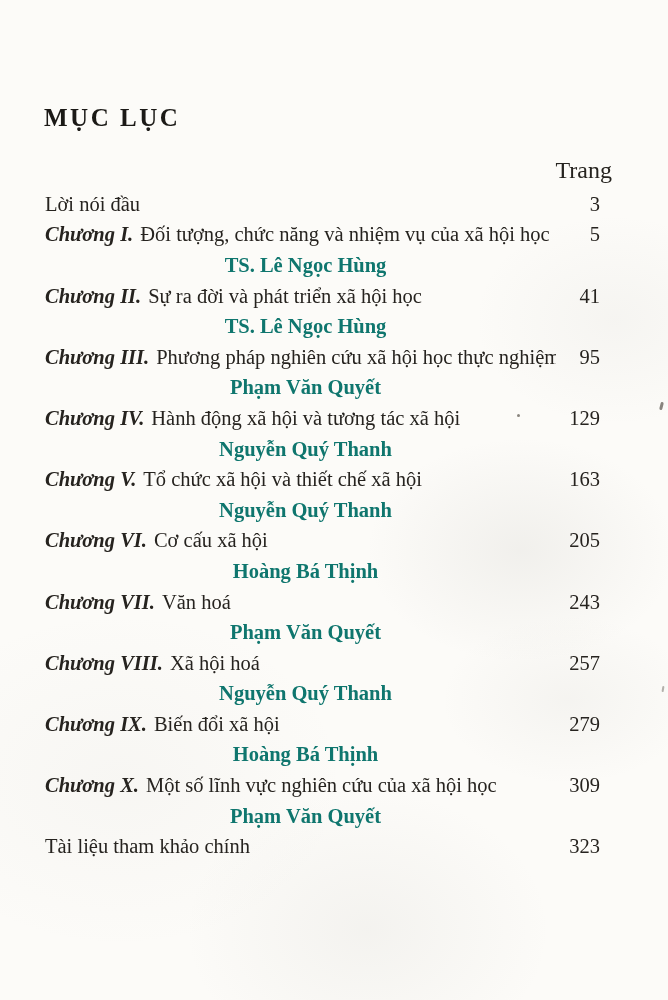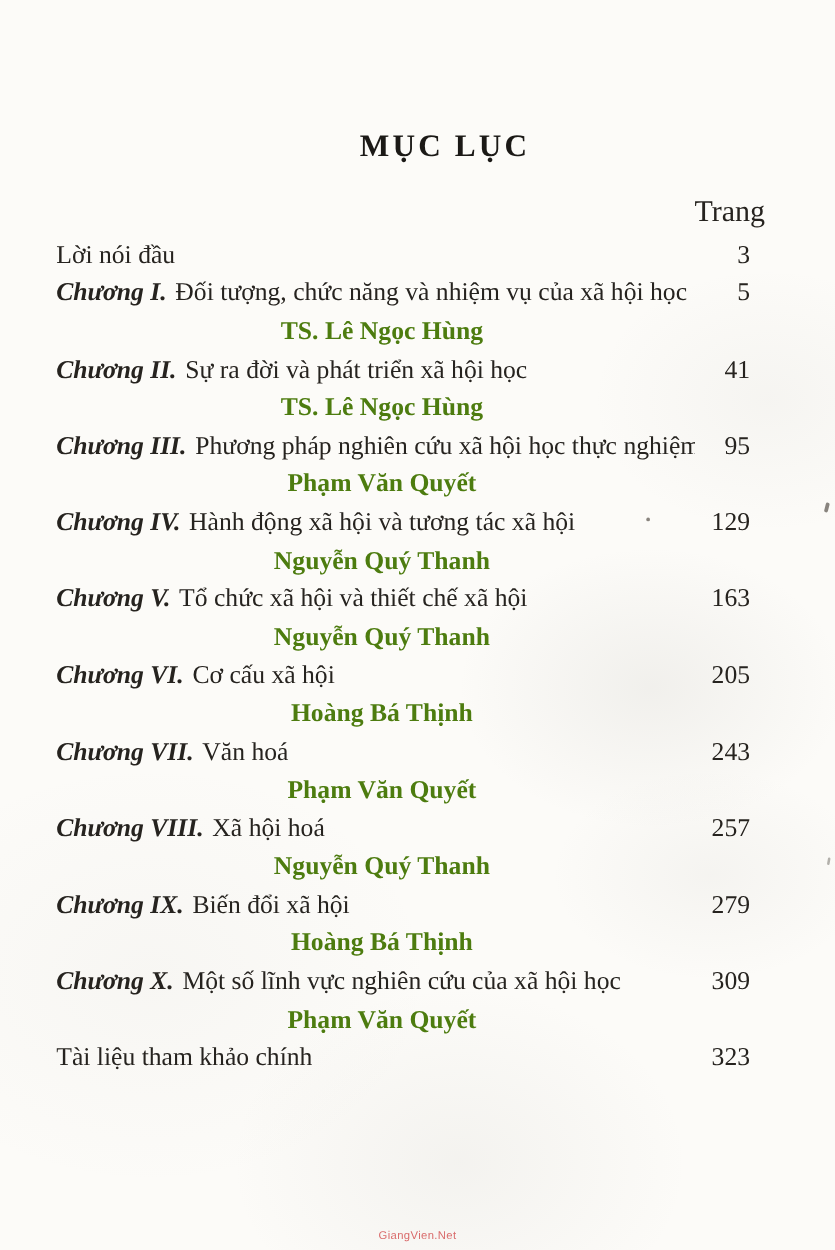--- a/index.html
+++ b/index.html
@@ -14,30 +14,30 @@
     content:"";position:absolute;inset:0;pointer-events:none;
     background:
       radial-gradient(220px 160px at 78% 55%, rgba(160,158,150,0.12), transparent 70%),
       radial-gradient(260px 200px at 55% 93%, rgba(160,158,150,0.09), transparent 70%),
       radial-gradient(200px 150px at 92% 32%, rgba(160,158,150,0.07), transparent 70%),
       radial-gradient(320px 240px at 18% 78%, rgba(160,158,150,0.05), transparent 70%),
       radial-gradient(180px 120px at 85% 70%, rgba(160,158,150,0.08), transparent 70%);
   }
   .title{
     position:absolute;top:104px;left:44px;right:0;margin:0;
-    text-align:center;font-size:25px;font-weight:bold;letter-spacing:2.5px;color:#1b1916;
+    font-size:25px;font-weight:bold;letter-spacing:2.5px;color:#1b1916;
   }
   .trang{position:absolute;top:157px;right:56px;font-size:24px;}
   .toc{position:absolute;top:189px;left:45px;width:555px;}
   .row{height:30.6px;display:flex;align-items:center;font-size:20.5px;white-space:nowrap;}
   .row .lbl{flex:1;min-width:0;overflow:hidden;}
   .prefix{font-style:italic;margin-right:7px;font-weight:bold;}
   .prefix:empty{margin-right:0;}
   .pg{text-align:right;min-width:44px;}
-  .row.author{justify-content:center;padding-right:34px;font-weight:bold;color:#4d7c0f;}
+  .row.author{justify-content:center;padding-right:34px;font-weight:bold;color:#0f766e;}
   .watermark{
     position:absolute;left:0;right:0;bottom:7px;text-align:center;
     font-size:9px;color:#d96a6a;letter-spacing:0.3px;
     font-family:"Liberation Sans",sans-serif;
   }
   .speck{position:absolute;background:#6b675f;border-radius:2px;opacity:0.8;}
   .speck.s1{left:660px;top:402px;width:3px;height:8px;transform:rotate(14deg);}
   .speck.s2{left:517px;top:414px;width:3px;height:3px;border-radius:50%;}
   .speck.s3{left:662px;top:686px;width:2px;height:6px;transform:rotate(10deg);opacity:0.5;}
 </style>
@@ -126,14 +126,13 @@
       <div class="row entry">
         <span class="lbl"><i class="prefix"></i><span>Tài liệu tham khảo chính</span></span>
         <span class="pg">323</span>
       </div>
     </div>
 
   <span class="speck s1"></span>
   <span class="speck s2"></span>
   <span class="speck s3"></span>
 
-  <div class="watermark">GiangVien.Net</div>
 </div>
 
 </body></html>

